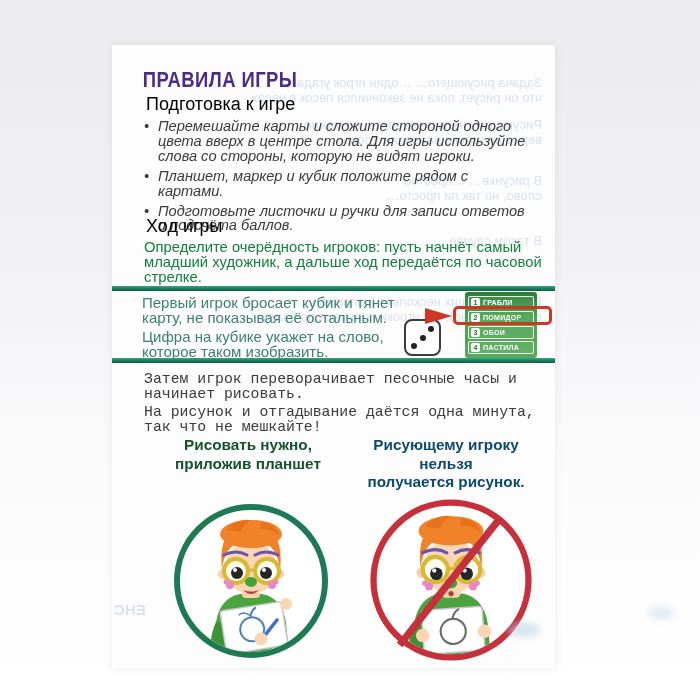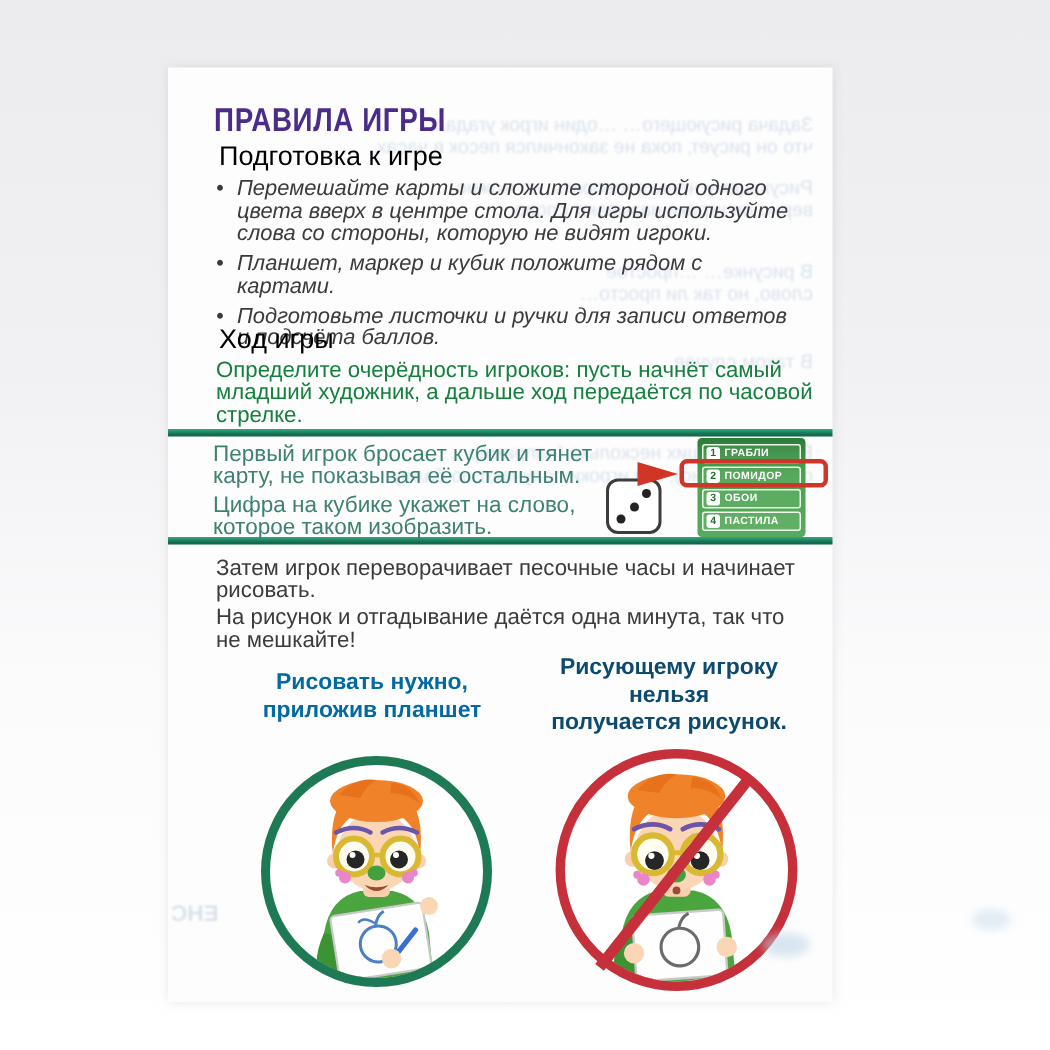--- a/index.html
+++ b/index.html
@@ -86,27 +86,27 @@
     width:9px;height:9px;flex:0 0 9px;background:#fff;border-radius:2px;
     color:#1f6f2a;font-size:7px;font-weight:bold;line-height:9px;text-align:center;
   }
   .wc-word{color:#fff;font-size:7px;font-weight:bold;letter-spacing:.3px;white-space:nowrap;}
   .wc-hl{
     position:absolute;left:341px;top:261px;width:99px;height:19px;box-sizing:border-box;
     border:3px solid #d03528;border-radius:5px;background:transparent;
   }
   
   .para{position:absolute;left:32px;width:398px;margin:0;color:#3b3b3d;
-    font-size:14.8px;line-height:15.4px;}
+    font-size:14.8px;line-height:15.4px;font-family:Liberation Mono, monospace;}
   .p1{top:327px;}
   .p2{top:360px;}
   .do-text,.dont-text{
     position:absolute;top:391px;text-align:center;font-size:15.3px;font-weight:600;line-height:18.5px;
   }
-  .do-text{left:40px;width:192px;color:#0369a1;margin-top:10px;}
+  .do-text{left:40px;width:192px;color:#14532d;}
   .dont-text{left:234px;width:200px;color:#0c4a6e;}
   
   .illus{position:absolute;}
   .illus-left{left:54px;top:451px;width:170px;height:170px;}
   .illus-right{left:250px;top:446px;width:178px;height:178px;}
   
   .smudge{position:absolute;border-radius:50%;filter:blur(3px);background:#bcd3e6;opacity:.55;}
   .smudge.s1{left:508px;top:622px;width:32px;height:16px;}
   .smudge.s2{left:648px;top:606px;width:26px;height:14px;opacity:.4;}
 </style>

